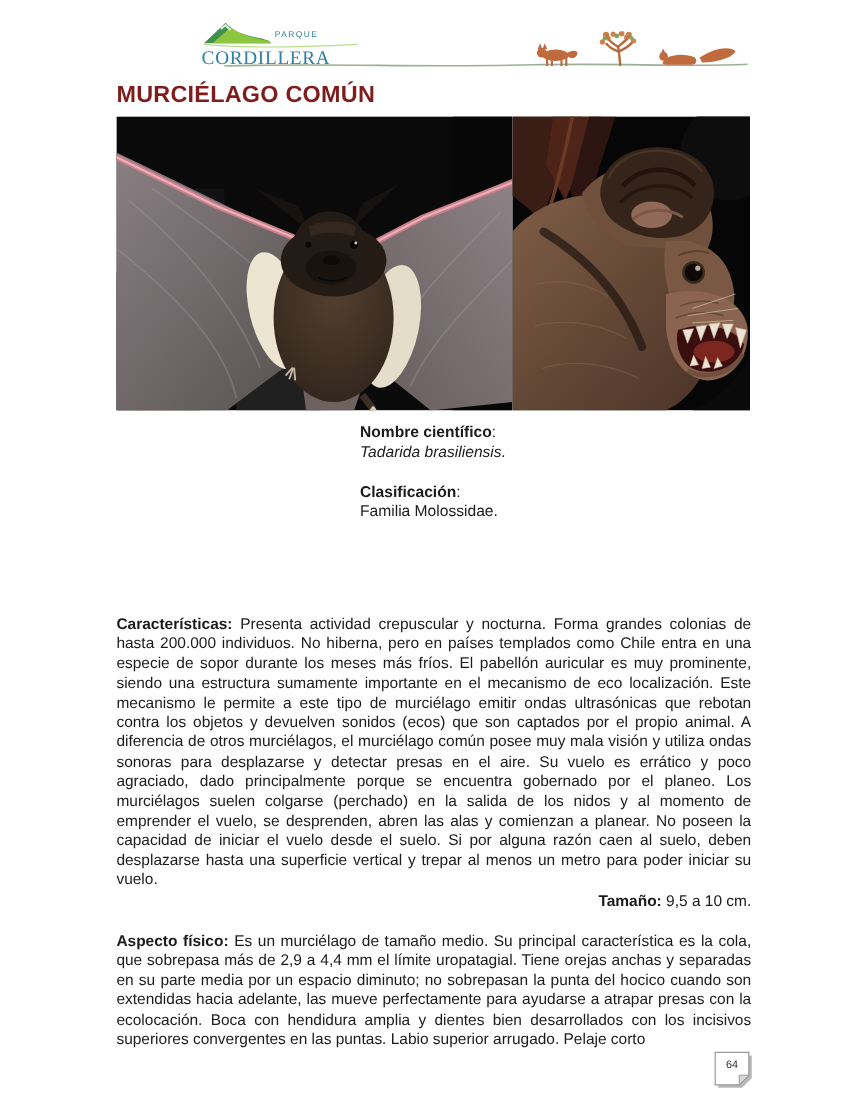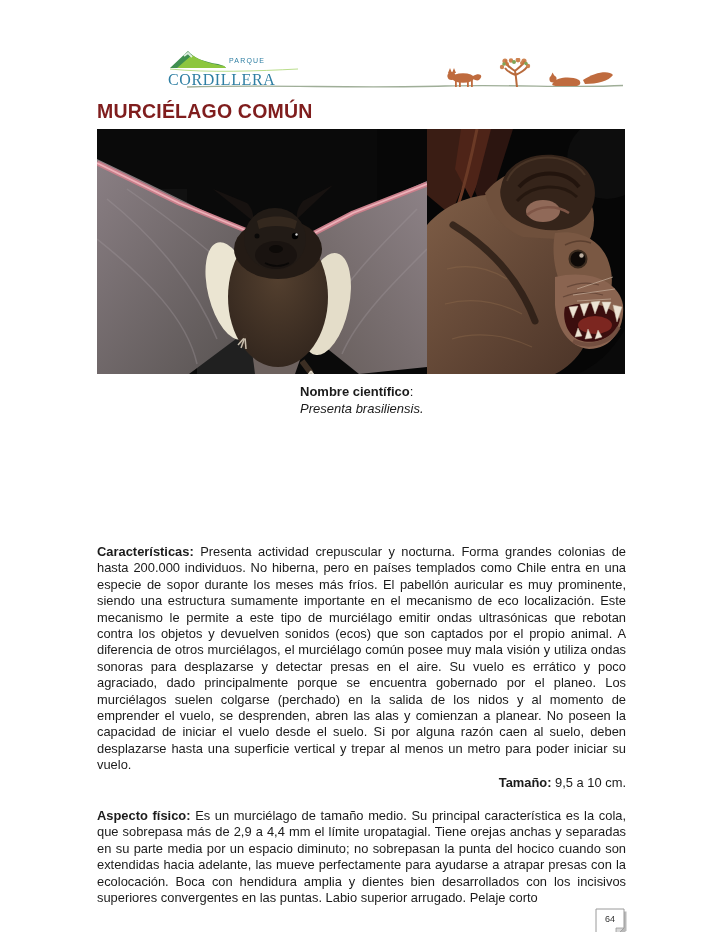--- a/index.html
+++ b/index.html
@@ -1,18 +1,18 @@
 <!DOCTYPE html>
 <html><head>
 <meta charset="utf-8">
 <style>
   html,body{margin:0;padding:0;background:#ffffff;}
   body{width:720px;height:932px;position:relative;overflow:hidden;
        font-family:"Liberation Sans",sans-serif;color:#1b1b1b;}
-  .page{position:absolute;inset:0;background:#fff;margin-top:32px;}
+  .page{position:absolute;inset:0;background:#fff;}
 
   
   .logo{position:absolute;left:168px;top:14px;width:132px;height:48px;}
   .header-art{position:absolute;left:95px;top:26px;width:530px;height:36px;}
 
   
   .title{position:absolute;left:97px;top:68px;margin:0;
          font-size:19.5px;font-weight:bold;color:#7f1d1d;letter-spacing:.2px;}
 
   
@@ -230,21 +230,25 @@
           <path d="M146,166 L188,160"></path>
           <path d="M150,172 L184,170"></path>
       </g>
       <path d="M198,200 L198,245 L150,245 C168,238 186,222 198,200 Z" fill="#0a0a0a"></path>
     </svg>
   </div>
 
   <div class="info">
     <p class="row">
       <span class="b">Nombre científico</span><span class="colon">:</span><br>
-      <span class="i">Presenta brasiliensis.</span>
+      <span class="i">Tadarida brasiliensis.</span>
+    </p>
+    <p class="row">
+      <span class="b">Clasificación</span><span class="colon">:</span><br>
+      <span>Familia Molossidae.</span>
     </p>
   </div>
 
   <p class="para" id="p-caracteristicas">
     <span class="b">Características: </span><span>Presenta actividad crepuscular y nocturna. Forma grandes colonias de hasta 200.000 individuos. No hiberna, pero en países templados como Chile entra en una especie de sopor durante los meses más fríos. El pabellón auricular es muy prominente, siendo una estructura sumamente importante en el mecanismo de eco localización. Este mecanismo le permite a este tipo de murciélago emitir ondas ultrasónicas que rebotan contra los objetos y devuelven sonidos (ecos) que son captados por el propio animal. A diferencia de otros murciélagos, el murciélago común posee muy mala visión y utiliza ondas sonoras para desplazarse y detectar presas en el aire. Su vuelo es errático y poco agraciado, dado principalmente porque se encuentra gobernado por el planeo. Los murciélagos suelen colgarse (perchado) en la salida de los nidos y al momento de emprender el vuelo, se desprenden, abren las alas y comienzan a planear. No poseen la capacidad de iniciar el vuelo desde el suelo. Si por alguna razón caen al suelo, deben desplazarse hasta una superficie vertical y trepar al menos un metro para poder iniciar su vuelo.</span>
   </p>
 
   <p class="para" id="p-tamano">
     <span class="b">Tamaño: </span><span>9,5 a 10 cm.</span>
   </p>

